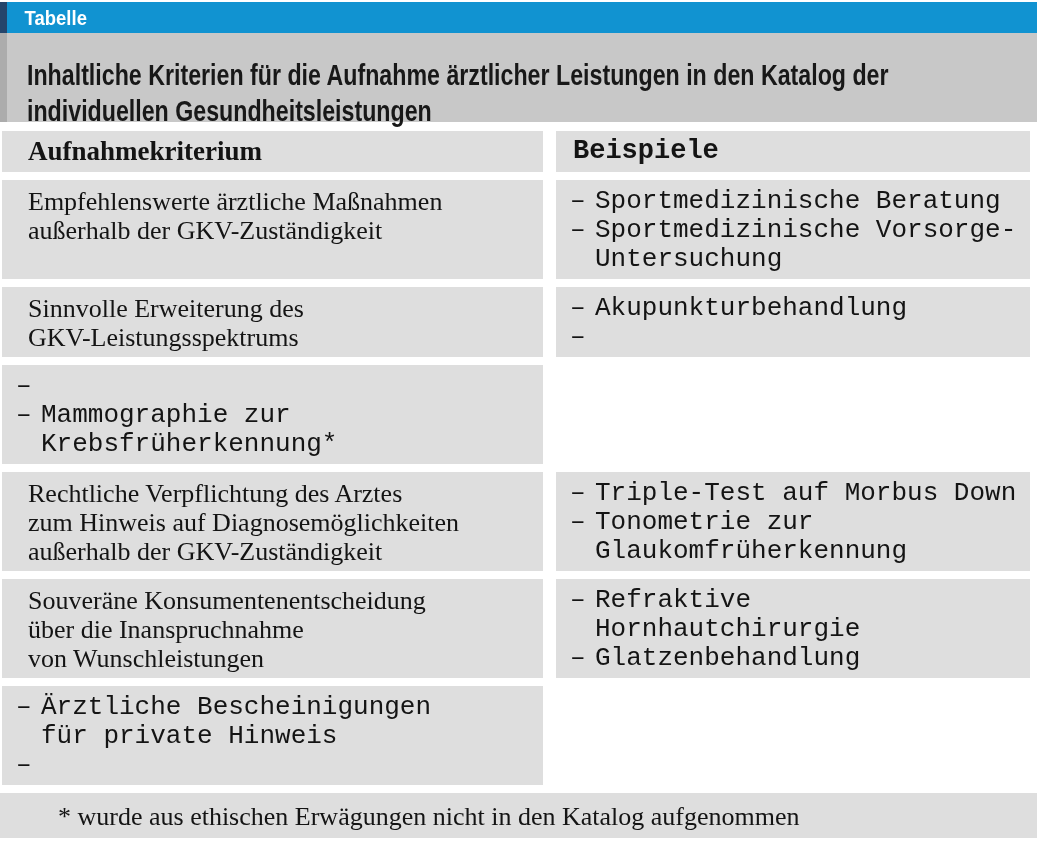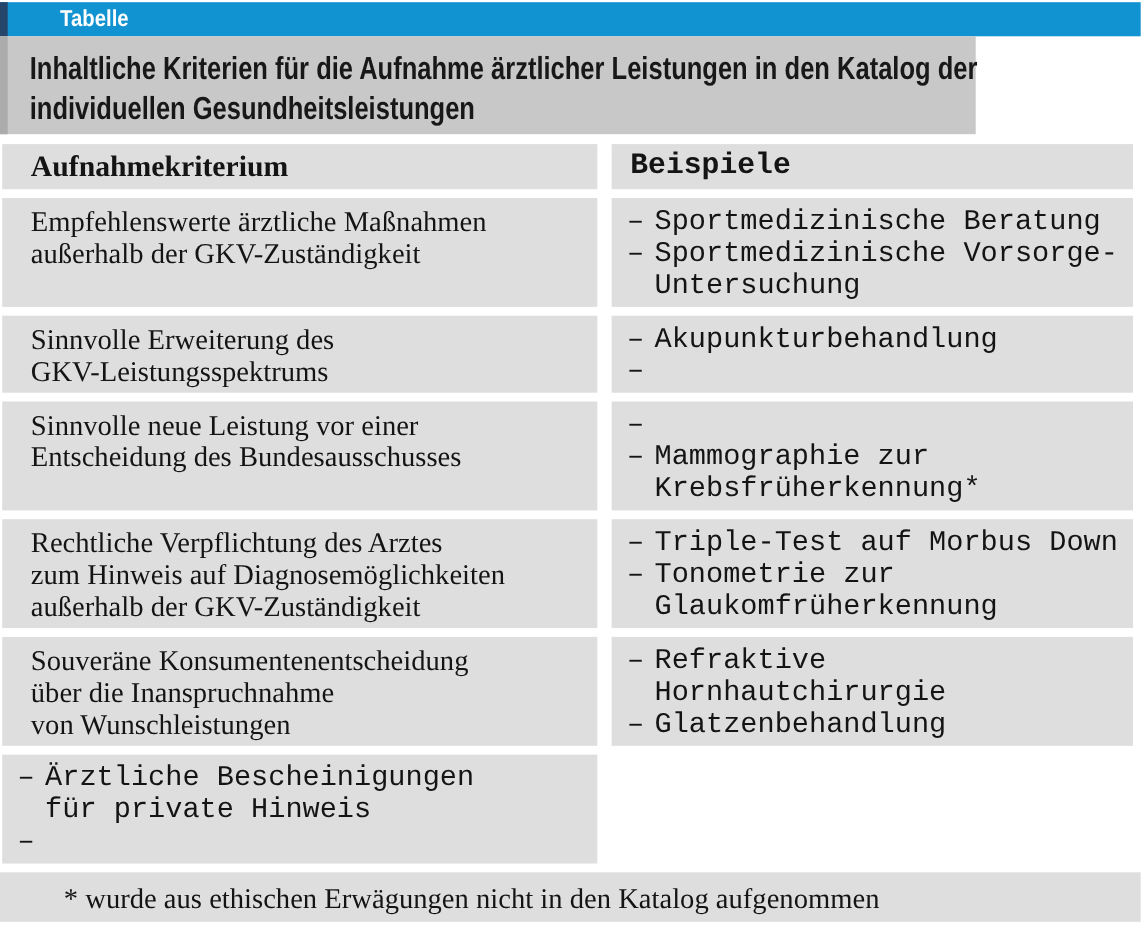--- a/index.html
+++ b/index.html
@@ -22,40 +22,39 @@
   .page{padding-top:2px;}
 
   
   .banner{
     height:31px;
     width:1037px;
     background:var(--banner-blue);
     border-left:7px solid var(--banner-edge);
     display:flex;
     align-items:center;
-    padding-left:30px;
   }
   .banner-label{
     font-family:"Liberation Sans", sans-serif;
     font-weight:700;
     font-size:21px;
     color:#ffffff;
     padding-left:20px;
     transform:scaleX(.88);
     transform-origin:0 50%;
     white-space:nowrap;
   }
 
   
   .title-band{
-    width:887px;
+    width:1037px;
     height:89px;
     background:var(--title-bg);
     border-left:7px solid var(--title-edge);
-    padding:12px 0 0 20px;
+    padding:24px 0 0 20px;
   }
   .title-text{
     font-family:"Liberation Sans", sans-serif;
     font-weight:700;
     font-size:29px;
     line-height:36px;
     color:#181818;
     white-space:pre-line;
     transform:scaleX(.8);
     transform-origin:0 0;
@@ -155,22 +154,20 @@
             <span class="dash">–</span>
             <span class="ex-text">Akupunkturbehandlung</span>
           </div>
           <div class="ex-item">
             <span class="dash">–</span>
           </div>
         </div>
   </div>
 
   <div class="trow">
-    <div class="cell cell-left">Sinnvolle neue Leistung vor einer
-Entscheidung des Bundesausschusses</div>
     <div class="cell cell-right">
           <div class="ex-item">
             <span class="dash">–</span>
           </div>
           <div class="ex-item">
             <span class="dash">–</span>
             <span class="ex-text">Mammographie zur
 Krebsfrüherkennung*</span>
           </div>
         </div>

